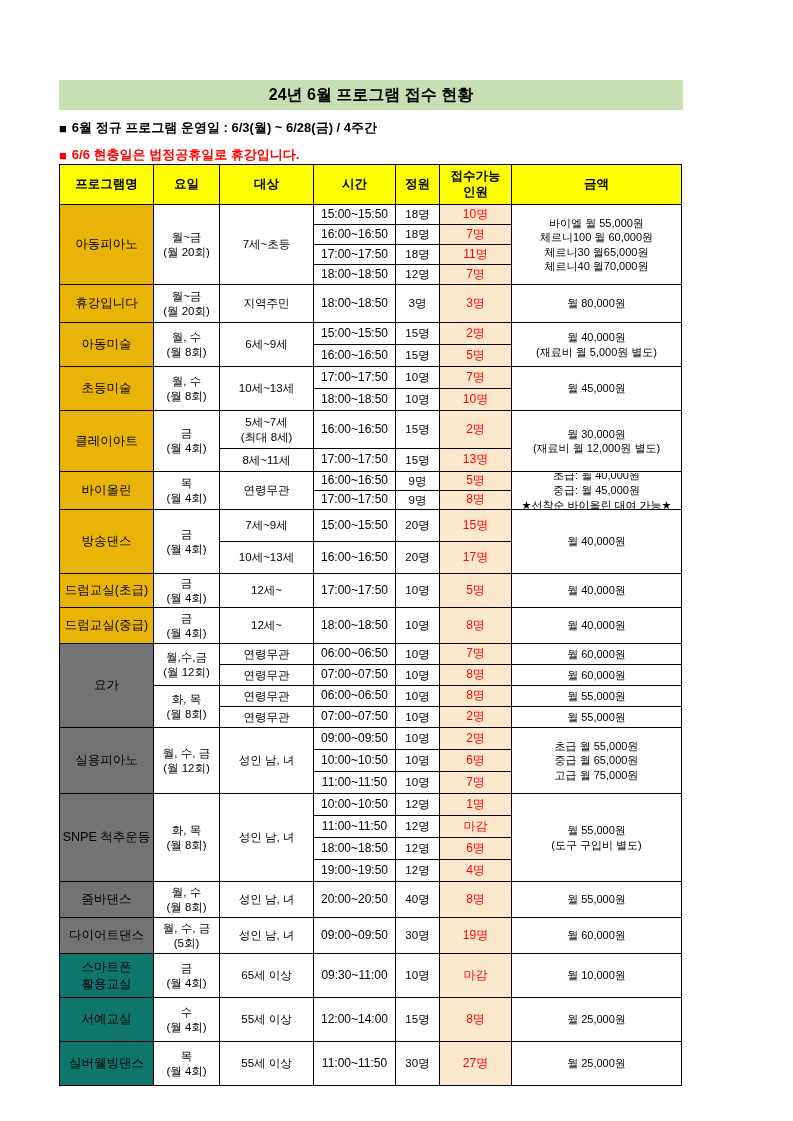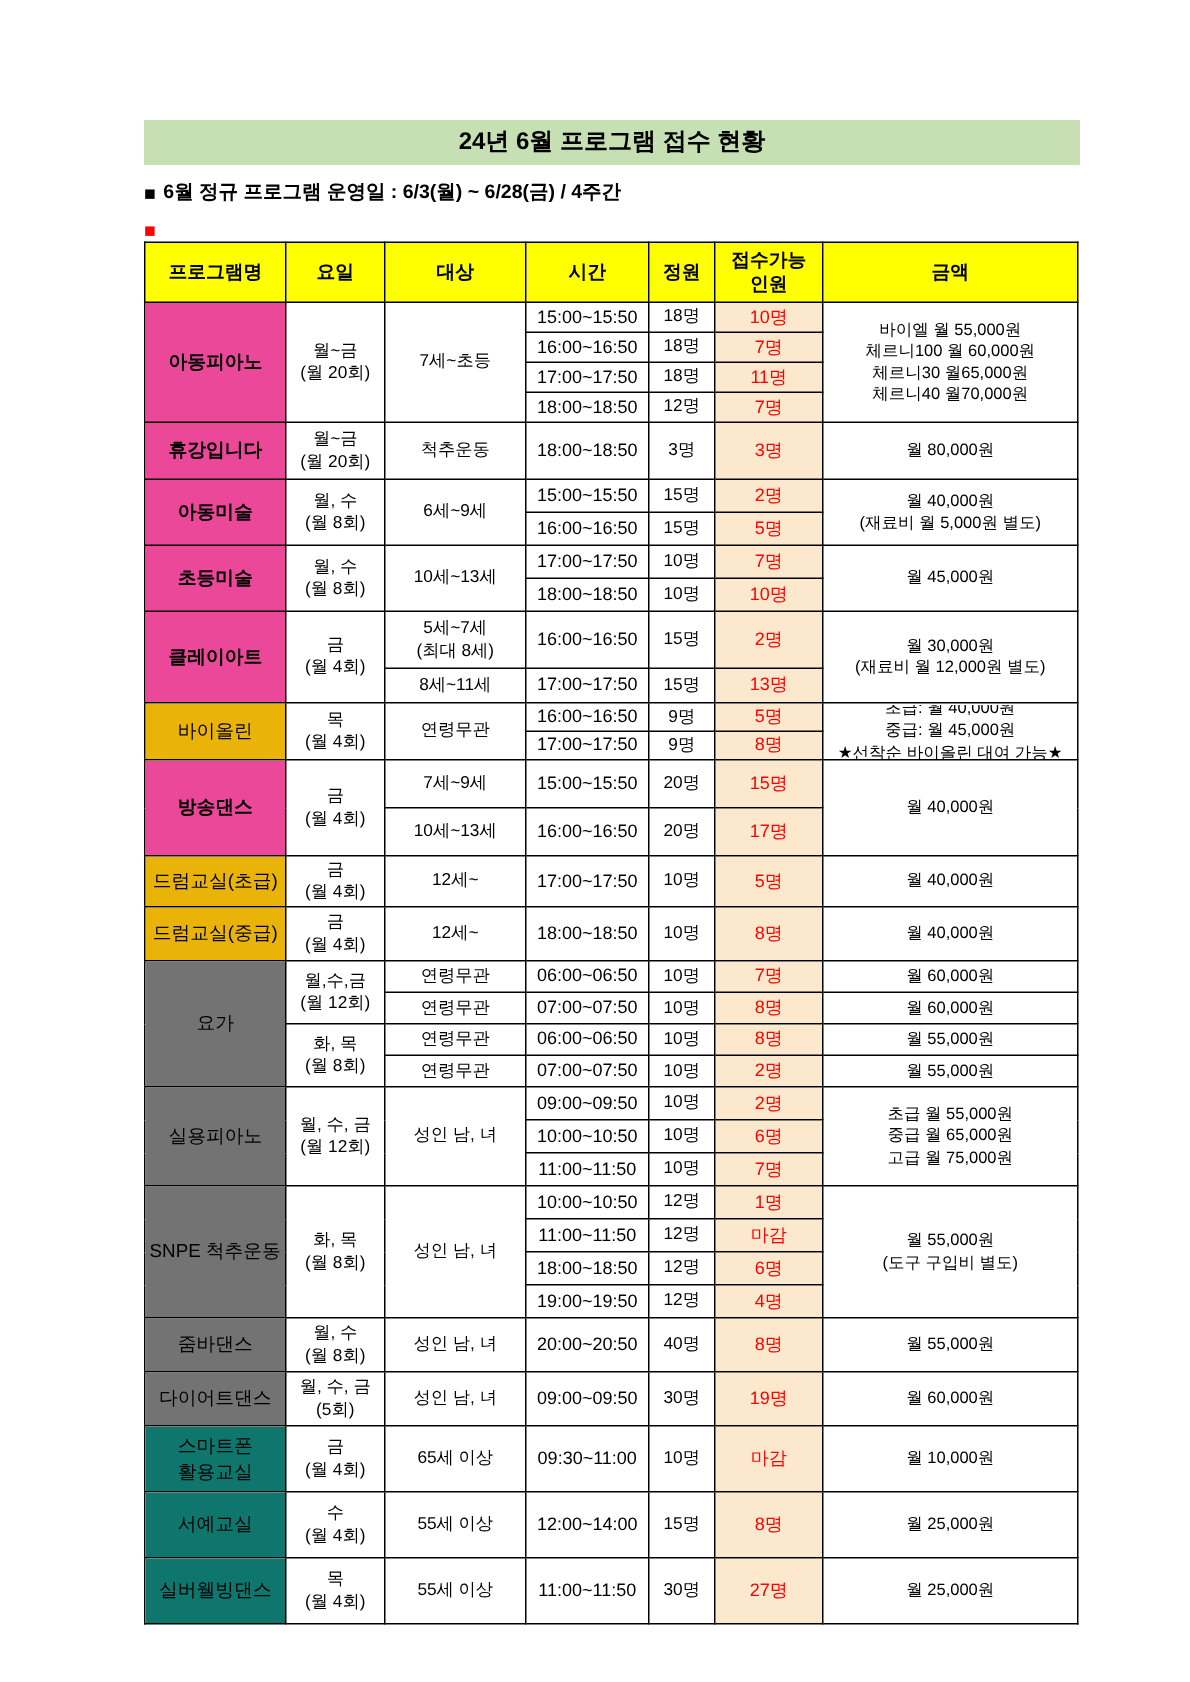--- a/index.html
+++ b/index.html
@@ -1,39 +1,39 @@
 <!DOCTYPE html>
 <html><head>
 <meta charset="utf-8">
 <style>
   * { box-sizing: border-box; }
   html,body { margin:0; padding:0; }
   body { background:#ffffff; font-family:"Liberation Sans","DejaVu Sans",sans-serif; color:#000; }
   .page { width:793px; height:1121px; background:#fff; position:relative; padding:80px 0 0 0; overflow:hidden; }
-  .content { width:624px; margin-left:96px; }
+  .content { width:624px; margin-left:59px; }
 
   .title-bar { background:#C6E0B4; height:30px; line-height:30px; text-align:center;
                font-weight:bold; font-size:16px; }
 
   .note { font-weight:bold; font-size:13px; margin-top:9px; display:flex; align-items:center; }
   .note .bullet { font-size:13px; margin-right:5px; }
   .note-black { color:#000; }
   .note-red { color:#FF0000; }
 
   .refline { text-align:right; font-size:12px; margin:9px 2px 4px 0; }
 
   table { border-collapse:collapse; width:622px; table-layout:fixed; }
   th, td { border:1px solid #000; text-align:center; vertical-align:middle;
            white-space:pre-line; font-size:11.5px; line-height:1.3; padding:0 2px; overflow:hidden; }
   th { background:#FFFF00; font-weight:bold; font-size:12.5px; line-height:1.25; }
   .name { font-size:12.5px; }
   .time { font-size:12px; }
   .price { font-size:11px; }
   .avail { background:#FCE8CC; color:#FF0000; font-size:12px; }
-  .p-peach { background:#ec4899;font-weight:bold; }
+  .p-peach { background:#eab308; }
   .p-blue  { background:#eab308; }
   .p-green { background:#737373; }
   .p-cream { background:#0f766e; }
 
   tr.rh { height:40px; }
   tr.r19 { height:19px; }
   tr.r20 { height:20px; }
   tr.r21 { height:21px; }
   tr.r22 { height:22px; }
   tr.r23 { height:23px; }
@@ -52,20 +52,21 @@
 <div class="page">
   <div class="content">
     <div class="title-bar">24년 6월 프로그램 접수 현황</div>
 
     <div class="note note-black">
       <span class="bullet">■</span>
       <span>6월 정규 프로그램 운영일 : 6/3(월) ~ 6/28(금) / 4주간</span>
     </div>
     <div class="note note-red">
       <span class="bullet">■</span>
+      <span>6/6 현충일은 법정공휴일로 휴강입니다.</span>
     </div>
 
 
     <table>
       <colgroup>
         <col style="width:94px">
           <col style="width:66px">
           <col style="width:94px">
         <col style="width:82px">
           <col style="width:44px">
@@ -111,21 +112,21 @@
       <tr class="r20">
         <td class="time">18:00~18:50</td>
         <td>12명</td>
         <td class="avail">7명</td>
       </tr>
 
       <tr class="r38">
         <td class="name p-peach">휴강입니다</td>
         <td>월~금
 (월 20회)</td>
-        <td>척추운동</td>
+        <td>지역주민</td>
         <td class="time">18:00~18:50</td>
         <td>3명</td>
         <td class="avail">3명</td>
         <td class="price">월 80,000원</td>
       </tr>
 
       <tr class="r22">
         <td class="name p-peach" rowspan="2">아동미술</td>
         <td rowspan="2">월, 수
 (월 8회)</td>

